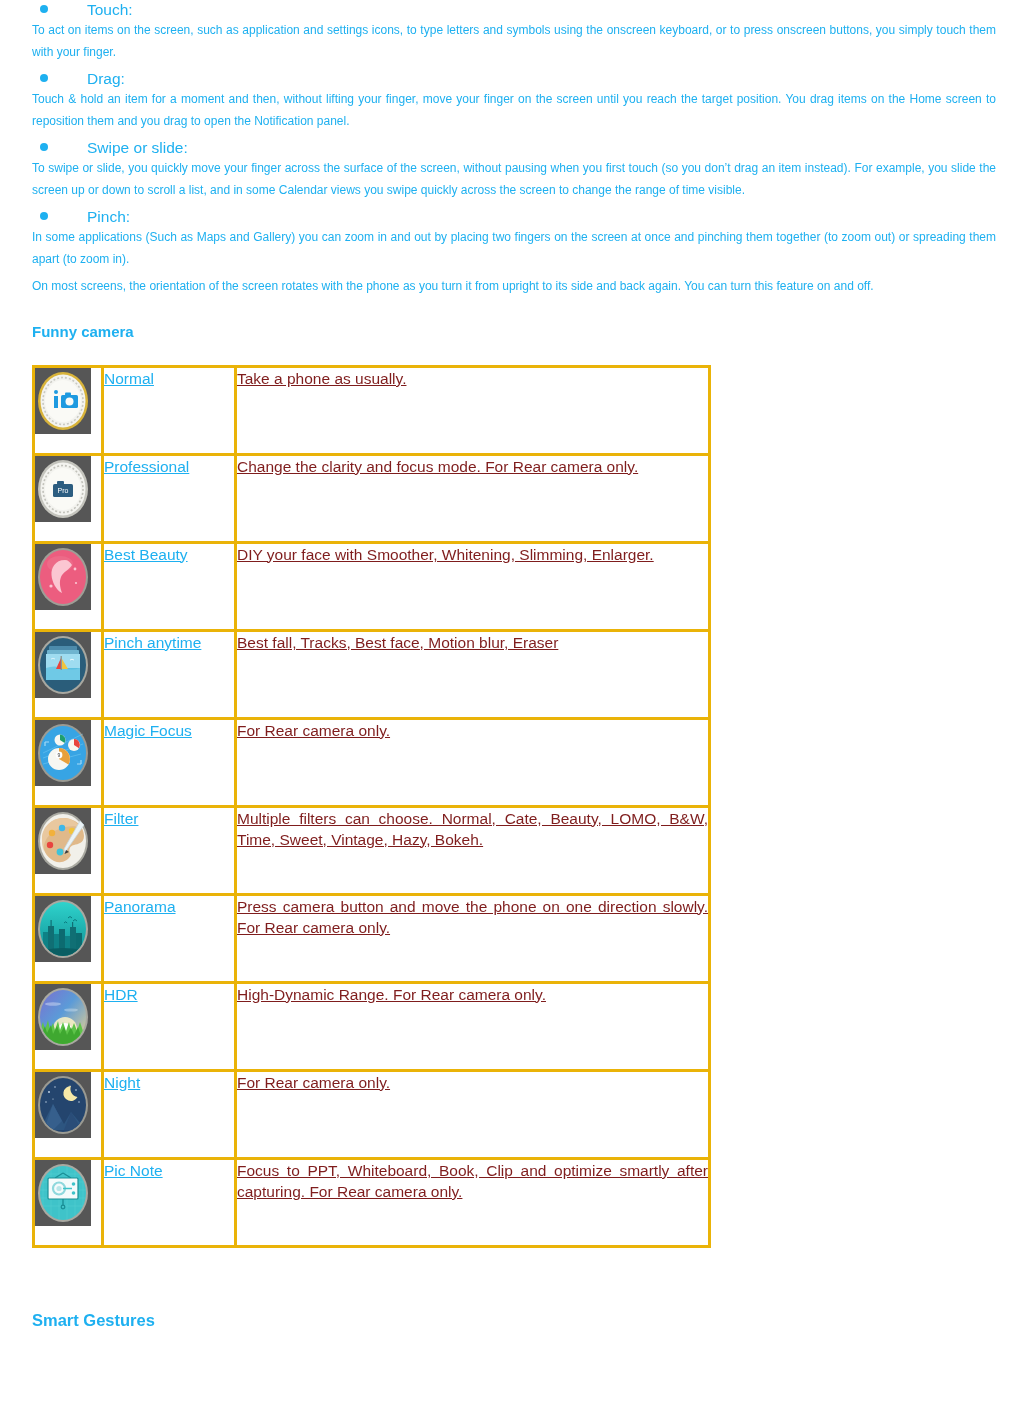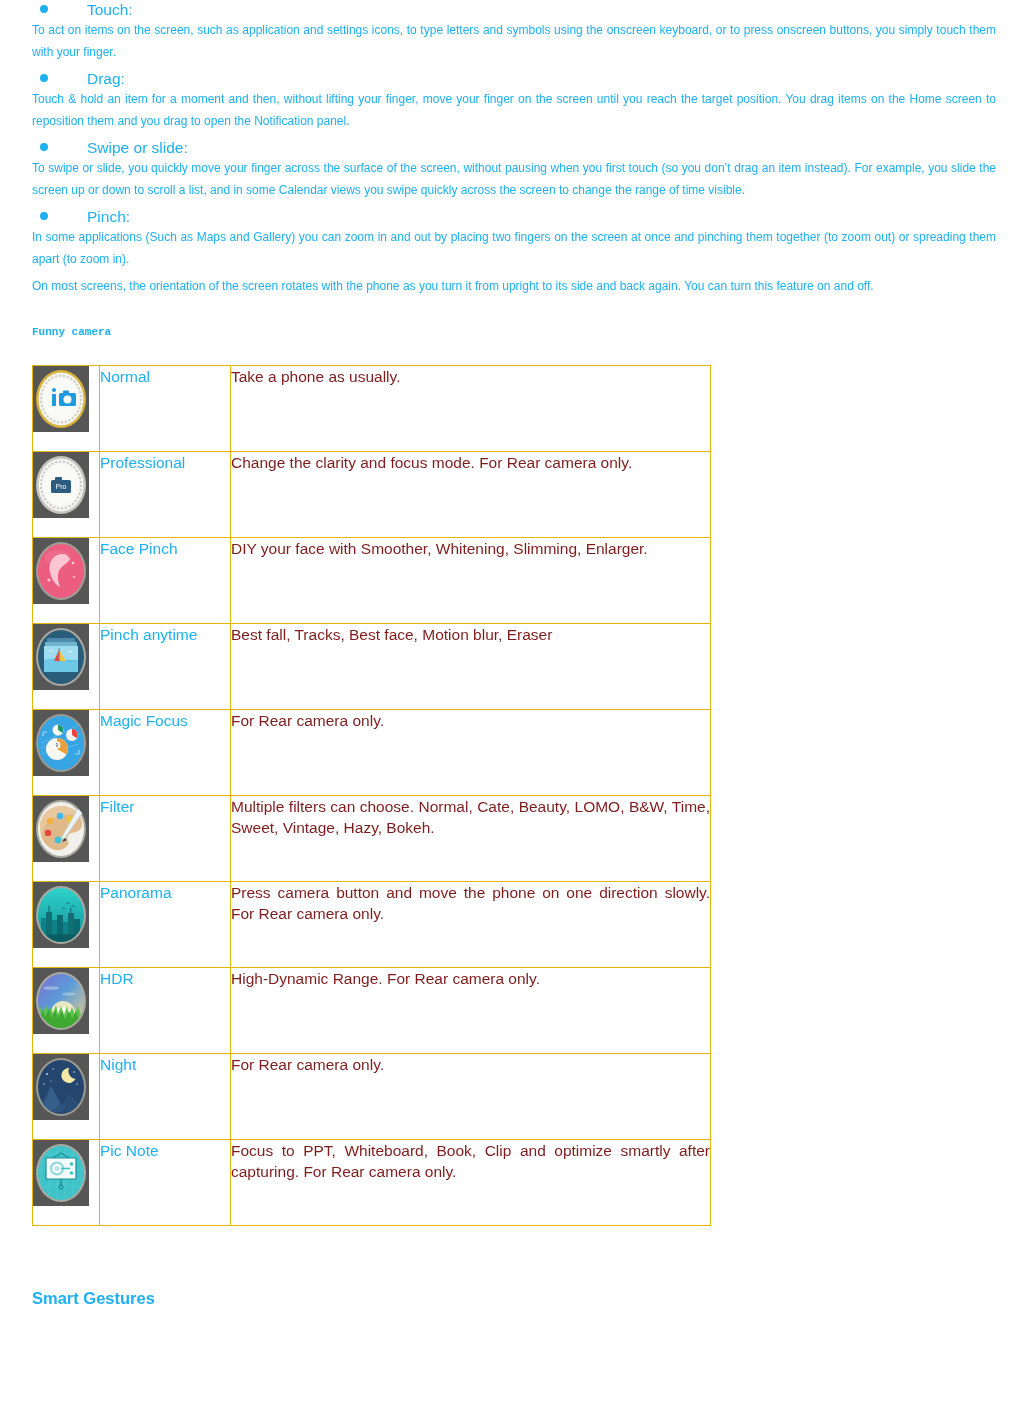--- a/index.html
+++ b/index.html
@@ -59,45 +59,45 @@
     line-height: 21.5px;
     text-align: justify;
     color: #1eb0f0;
     margin: 0 0 6px 0;
     padding-right: 2px;
   }
   .gesture-body.last { margin-bottom: 4px; }
 
   
   .section-title {
-    font-size: 11px;
+    font-size: 15px;
     font-weight: bold;
     color: #1eb0f0;
     margin: 24px 0 8px 0;
     line-height: 20px;
-    font-family: Liberation Mono, monospace;
   }
   .section-sub {
     font-size: 15.5px;
     line-height: 21px;
     color: #1eb0f0;
     margin: 0;
   }
 
   
   table.camera-table {
     border-collapse: collapse;
     margin-top: 23px;
     width: 679px;
     table-layout: fixed;
   }
   table.camera-table td {
-    border: 1px solid #eab308;
+    border: 3px solid #eab308;
     vertical-align: top;
     padding: 0;
+    text-decoration: underline;
   }
   td.icon-cell {
     width: 66px;
     height: 85px;
     padding: 4px 0 0 7px;
     border-right: 1px solid #000;
   }
   td.name-cell {
     width: 130px;
     padding: 11px 0 0 12px;
@@ -232,21 +232,21 @@
                 <ellipse cx="28" cy="33" rx="25" ry="29" fill="#9e9e96"></ellipse>
                 <ellipse cx="28" cy="33" rx="23" ry="27" fill="#ec5d7f"></ellipse>
                 <ellipse cx="25" cy="20" rx="13" ry="8" fill="#f07a95" opacity="0.45"></ellipse>
                 <path d="M30 16 C20 16 16 24 16.5 31 C17 38 21 46 27 49 C25 43 24 38 26 33 C28 28 34 26 37 21 C35 18 33 16 30 16 Z" fill="#fbc6d2"></path>
                 <circle cx="16" cy="42" r="1.6" fill="#fbc6d2"></circle>
                 <circle cx="40" cy="25" r="1.4" fill="#fbc6d2"></circle>
                 <circle cx="41" cy="39" r="1.1" fill="#fbc6d2"></circle>
               </svg>
             </span>
           </td>
-          <td class="name-cell">Face Pinch</td>
+          <td class="name-cell">Best Beauty</td>
           <td class="desc-cell">DIY your face with Smoother, Whitening, Slimming, Enlarger.</td>
         </tr>
 
         <tr>
           <td class="icon-cell">
             <span class="icon-art">
               <svg width="56" height="66" viewBox="0 0 56 66">
                 <rect width="56" height="66" fill="#565656"></rect>
                 <ellipse cx="28" cy="33" rx="25" ry="29" fill="#a8a8a0"></ellipse>
                 <ellipse cx="28" cy="33" rx="23" ry="27" fill="#2a5d7a"></ellipse>

